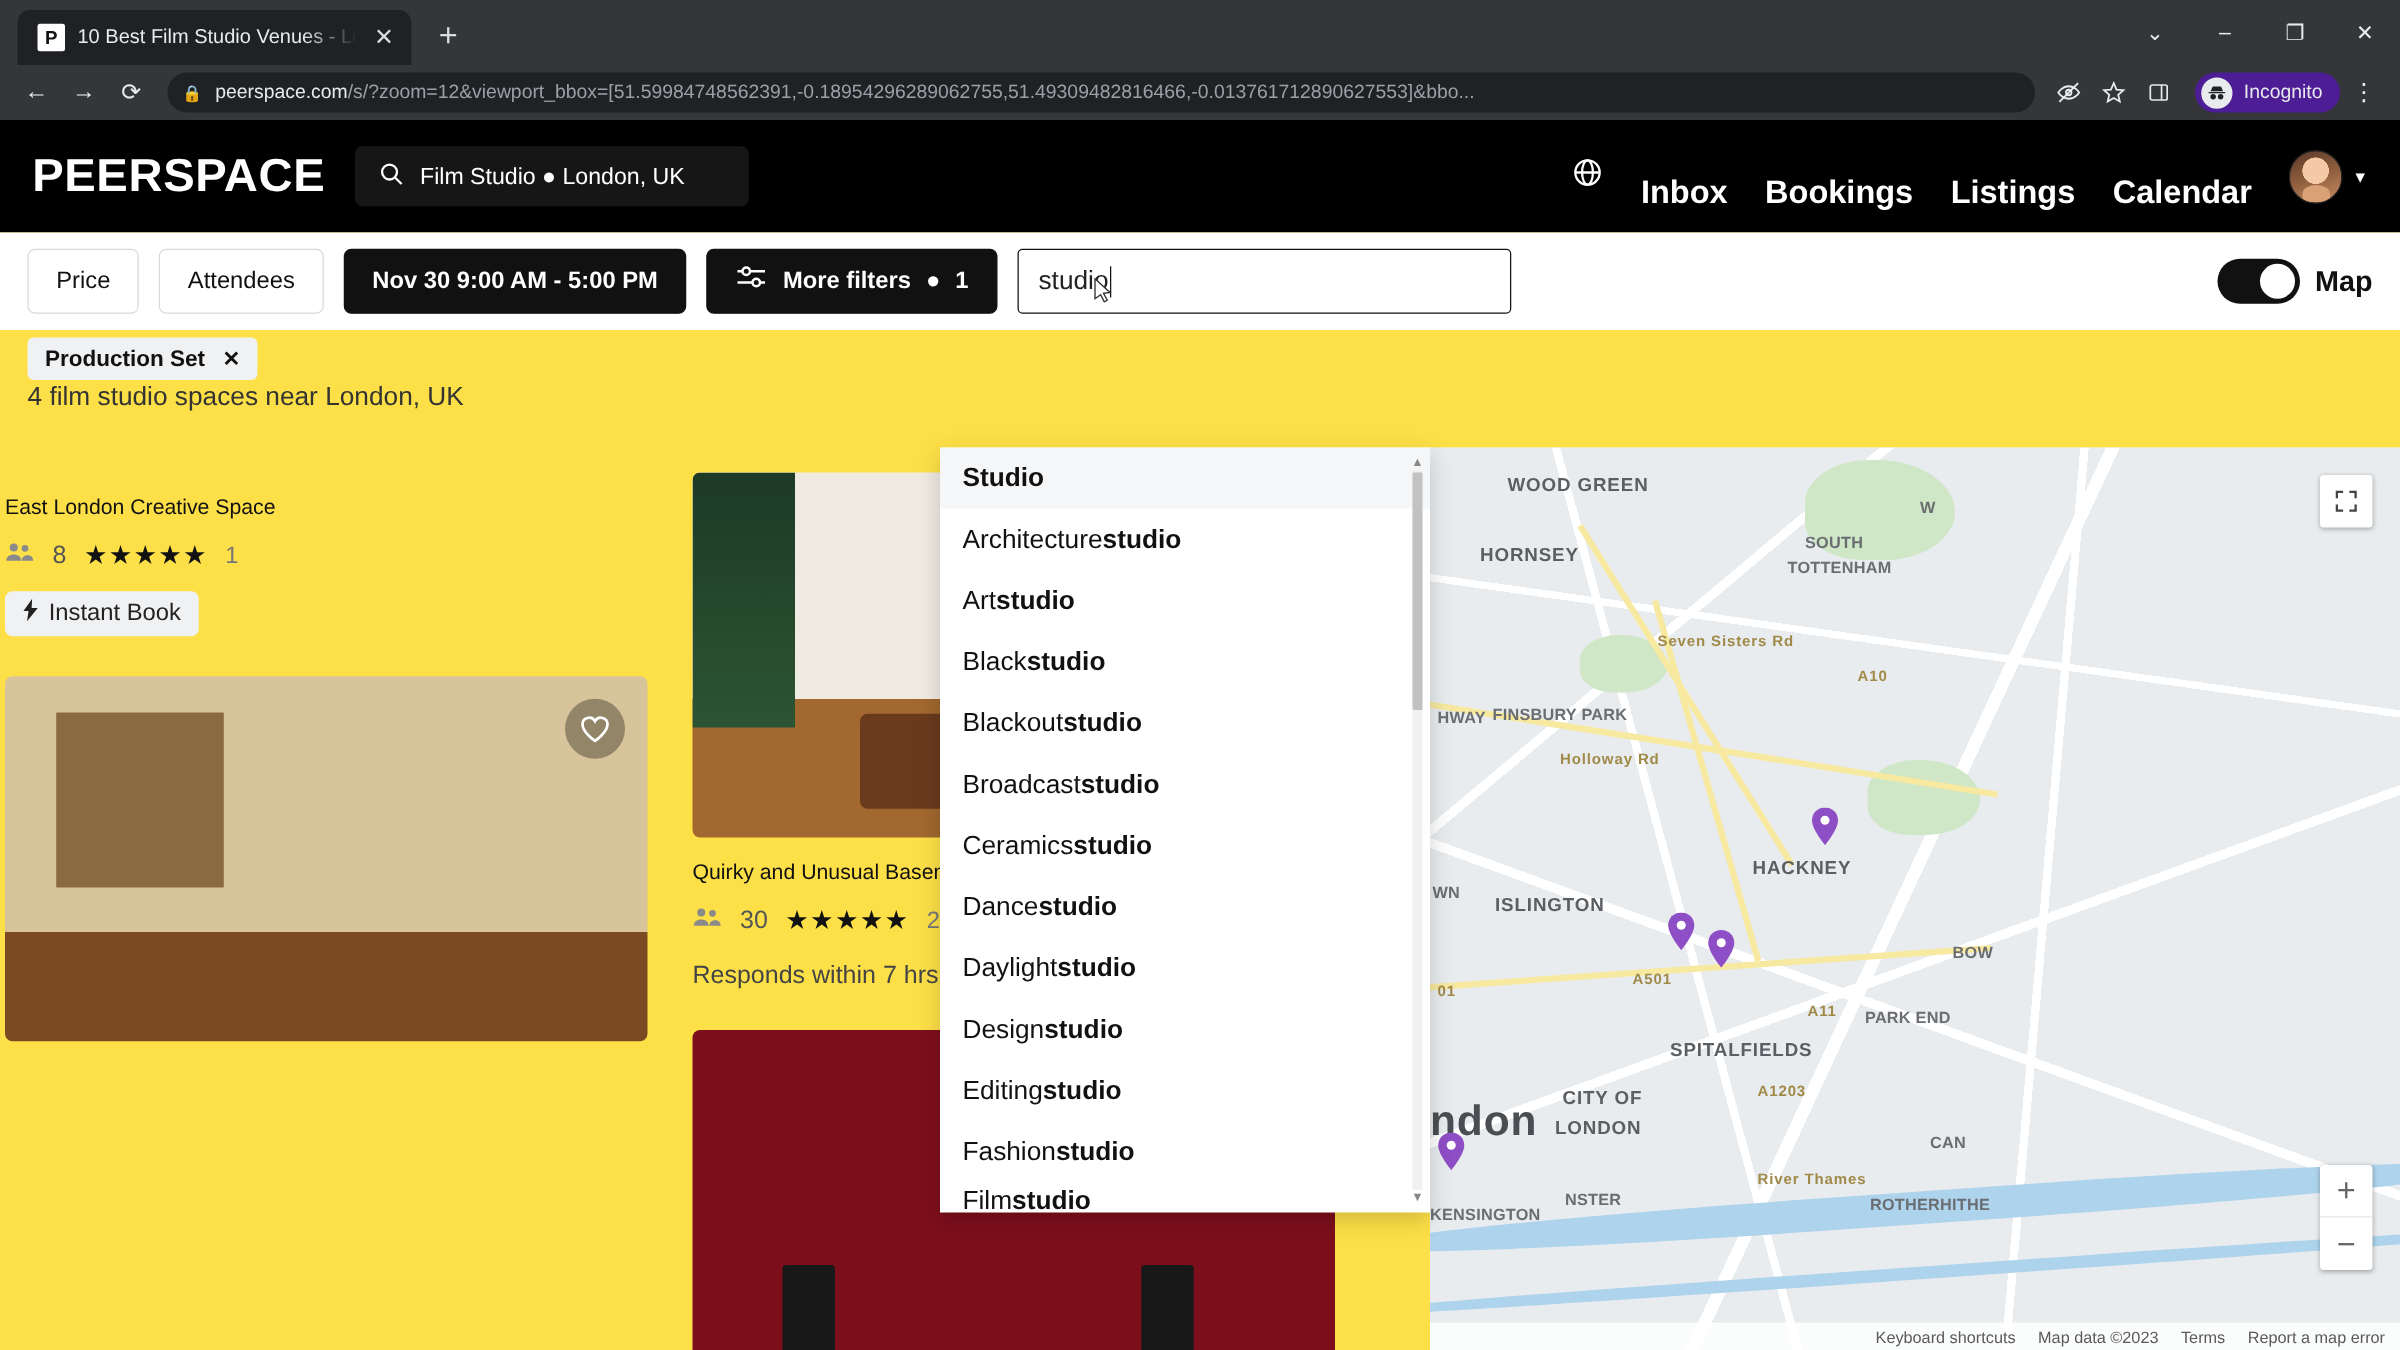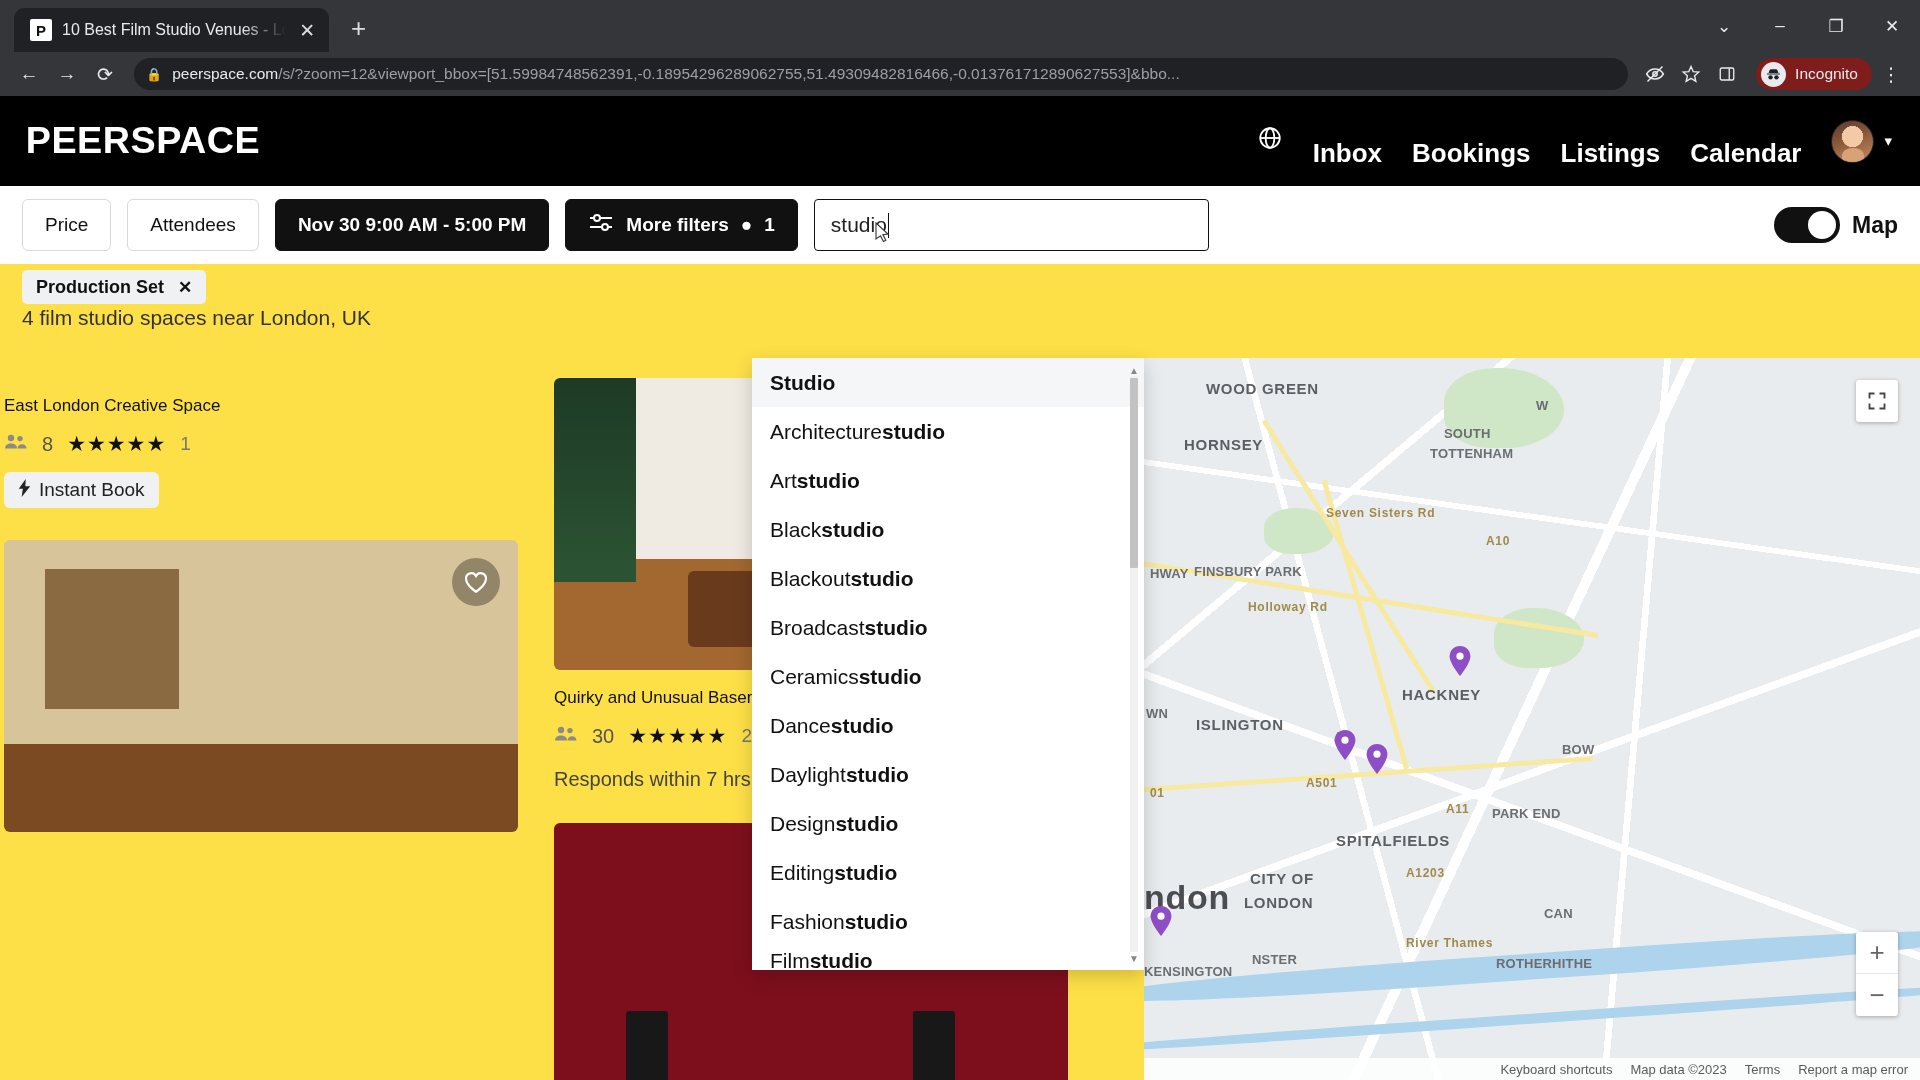--- a/index.html
+++ b/index.html
@@ -55,21 +55,21 @@
     flex: 1 1 auto; height: 32px; background: #202124; border-radius: 16px;
     display: flex; align-items: center; padding: 0 12px; gap: 10px;
     margin-left: 8px; overflow: hidden; min-width: 0;
   }
   .omnibox .lock { font-size: 13px; color: #bdc1c6; flex: 0 0 auto; }
   .url { font-size: 15.5px; color: #9aa0a6; white-space: nowrap; overflow: hidden;
          flex: 1 1 auto; min-width: 0; }
   .url b { color: #e8eaed; font-weight: normal; }
   .tb-right { display: flex; align-items: center; gap: 2px; flex: 0 0 auto; margin-left: 6px; }
   .incognito-pill {
-    display: flex; align-items: center; gap: 9px; background: #7f1d1d;
+    display: flex; align-items: center; gap: 9px; background: #4c1d95;
     border-radius: 16px; height: 32px; padding: 0 14px 0 5px; margin-left: 10px;
     color: #e8eaed; font-size: 15.5px; cursor: pointer;
   }
   .incog-av {
     width: 25px; height: 25px; border-radius: 50%; background: #e8eaed;
     display: flex; align-items: center; justify-content: center;
   }
 
   
   .page { position: absolute; top: 96px; left: 0; width: 1920px; height: 984px; background: #fde047; }
@@ -348,20 +348,29 @@
         <span>Incognito</span>
       </div>
       <div class="tb-icon">⋮</div>
     </div>
   </div>
 
   <div class="page">
 
     <div class="site-header">
       <div class="logo">PEERSPACE</div>
+      <div class="hdr-search">
+        <span>
+          <svg width="22" height="22" viewBox="0 0 24 24" fill="none" stroke="#fff" stroke-width="2">
+            <circle cx="10.5" cy="10.5" r="6.5"></circle>
+              <line x1="15.5" y1="15.5" x2="21" y2="21"></line>
+          </svg>
+        </span>
+        <span>Film Studio ● London, UK</span>
+      </div>
       <div class="hdr-nav">
         <span class="globe">
           <svg width="26" height="26" viewBox="0 0 24 24" fill="none" stroke="#fff" stroke-width="1.7">
             <circle cx="12" cy="12" r="9"></circle>
               <ellipse cx="12" cy="12" rx="4" ry="9"></ellipse>
             <line x1="3" y1="12" x2="21" y2="12"></line>
           </svg>
         </span>
         <a>Inbox</a>
         <a>Bookings</a>
@@ -587,21 +596,21 @@
         <div class="maplabel-txt sm" style="left: 392px; top: 40px;">W</div>
         <div class="maplabel-txt sm" style="left: 6px; top: 208px;">HWAY</div>
         <div class="maplabel-txt sm" style="left: 50px; top: 206px;">FINSBURY PARK</div>
         <div class="maplabel-txt rd" style="left: 182px; top: 148px;">Seven Sisters Rd</div>
         <div class="maplabel-txt rd" style="left: 104px; top: 242px;">Holloway Rd</div>
         <div class="maplabel-txt rd" style="left: 342px; top: 176px;">A10</div>
         <div class="maplabel-txt" style="left: 258px; top: 328px;">HACKNEY</div>
         <div class="maplabel-txt sm" style="left: 2px; top: 348px;">WN</div>
         <div class="maplabel-txt" style="left: 52px; top: 358px;">ISLINGTON</div>
         <div class="maplabel-txt rd" style="left: 190px; top: 372px;">A1</div>
-        <div class="maplabel-txt sm" style="left: 378px; top: 384px; padding-left: 40px;">BOW</div>
+        <div class="maplabel-txt sm" style="left: 378px; top: 396px; padding-left: 40px;">BOW</div>
         <div class="maplabel-txt rd" style="left: 162px; top: 418px;">A501</div>
         <div class="maplabel-txt rd" style="left: 6px; top: 428px;">01</div>
         <div class="maplabel-txt rd" style="left: 302px; top: 444px;">A11</div>
         <div class="maplabel-txt sm" style="left: 348px; top: 448px;">PARK END</div>
         <div class="maplabel-txt" style="left: 192px; top: 474px;">SPITALFIELDS</div>
         <div class="maplabel-txt" style="left: 106px; top: 512px;">CITY OF</div>
         <div class="maplabel-txt" style="left: 100px; top: 536px;">LONDON</div>
         <div class="maplabel-txt rd" style="left: 262px; top: 508px;">A1203</div>
         <div class="maplabel-txt sm" style="left: 400px; top: 548px;">CAN</div>
         <div class="maplabel-txt big" style="left: 0px; top: 520px;">ndon</div>

